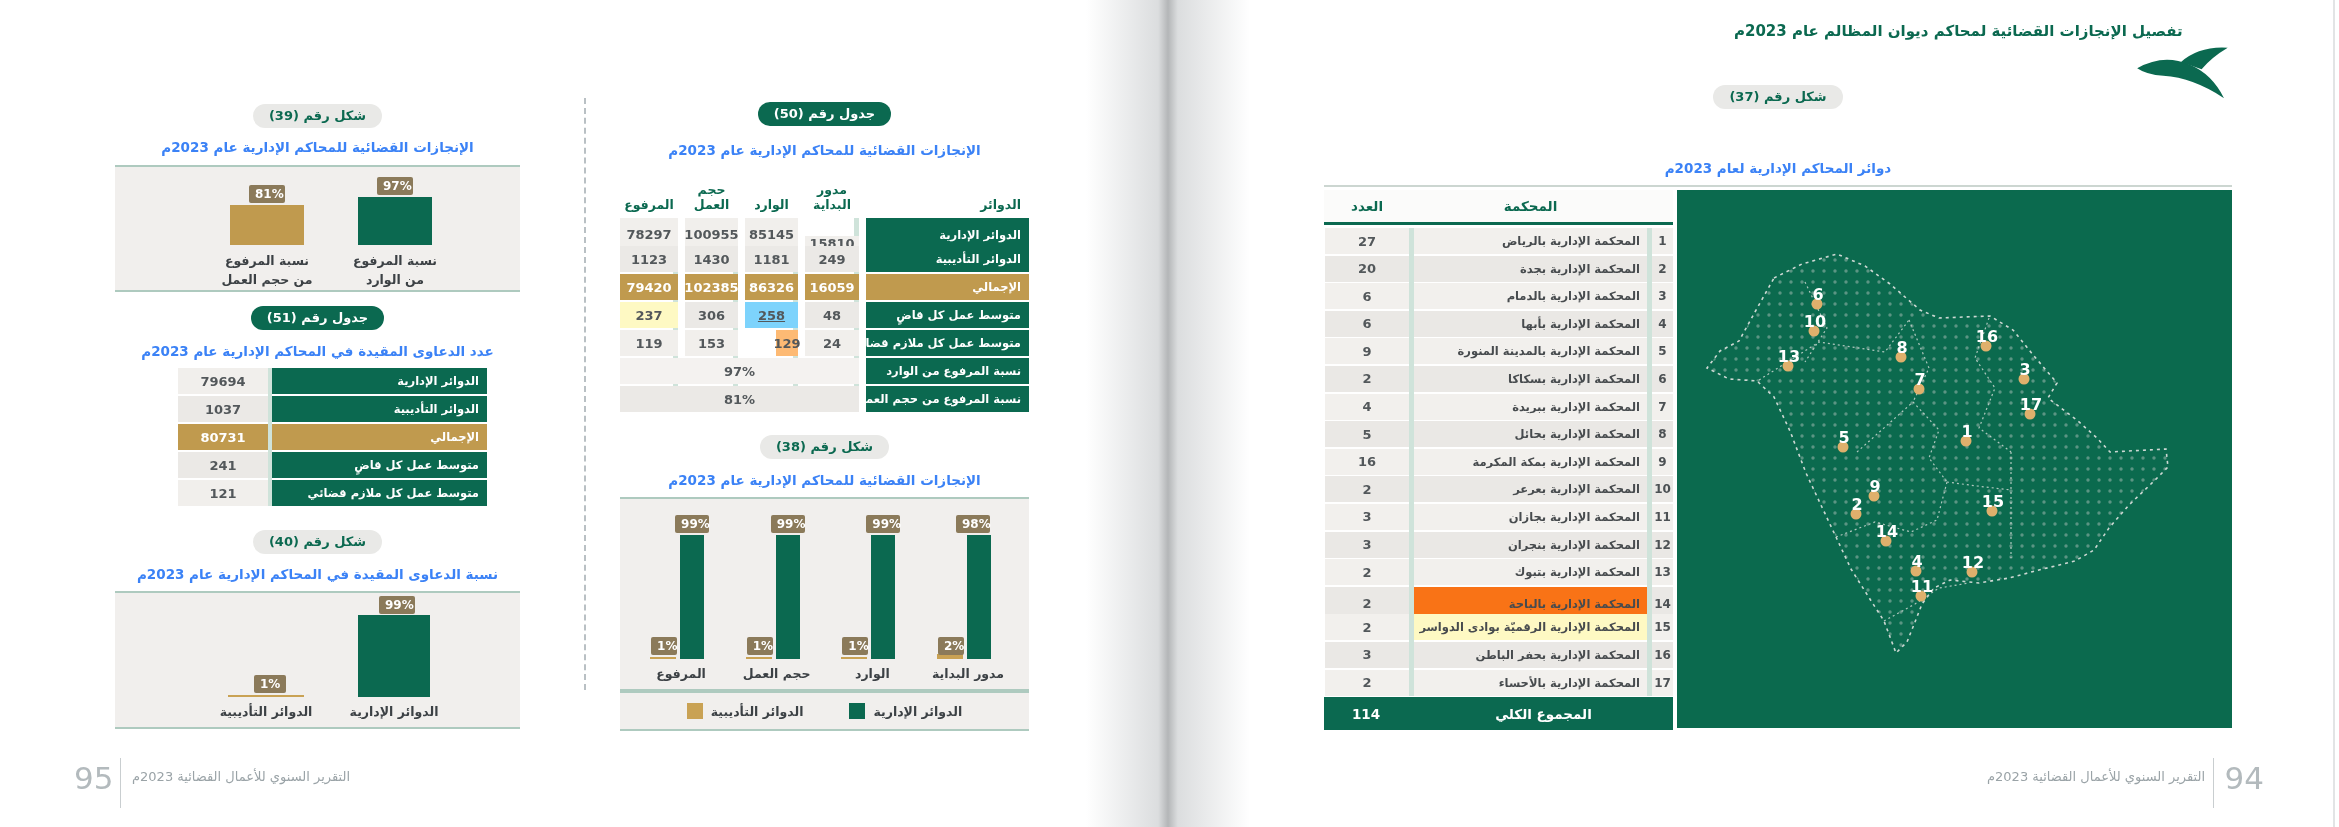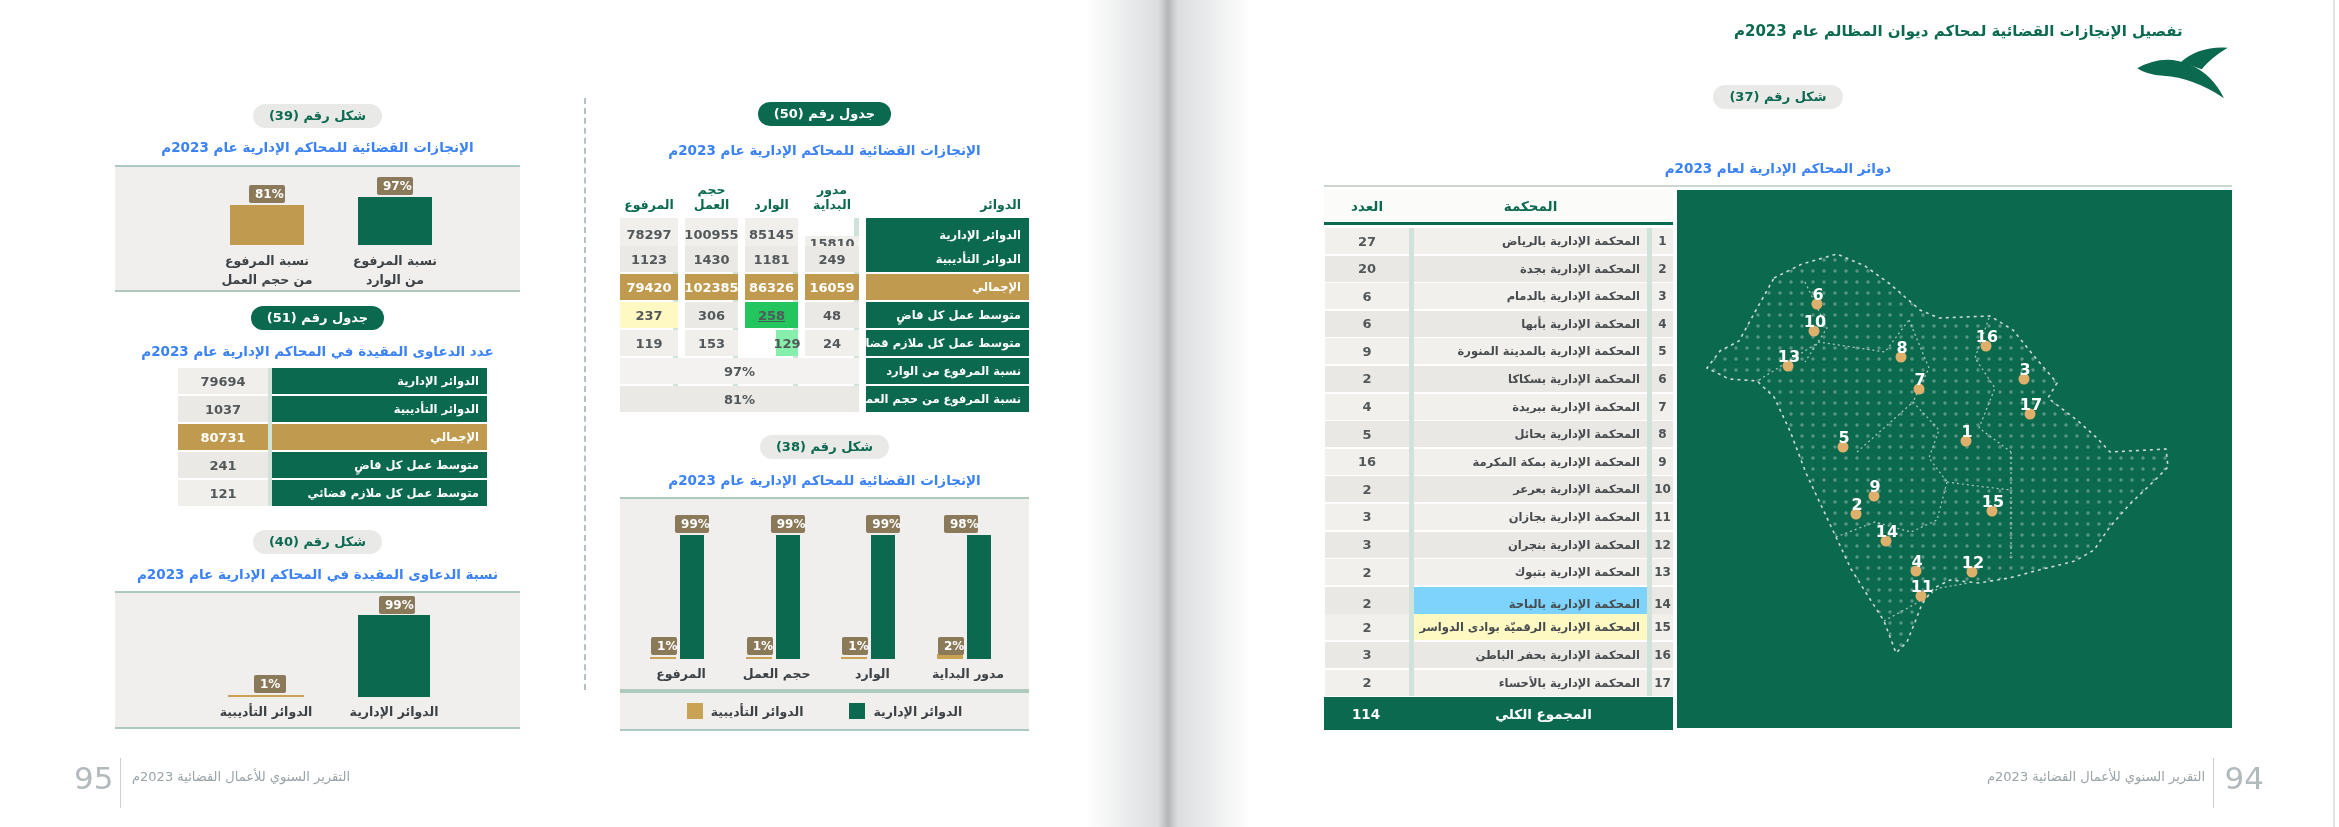--- a/index.html
+++ b/index.html
@@ -158,28 +158,28 @@
         <div style="position: relative; height: 26px; margin-bottom: 2px; display: grid; grid-template-columns: 163px 54px 53px 53px 58px; column-gap: 7px; direction: rtl;">
           <div class="gcell" style="background: rgb(192, 154, 78);">الإجمالي</div>
           <div dir="ltr" class="vcell" style="background: rgb(192, 154, 78); color: rgb(255, 255, 255);">16059</div>
           <div dir="ltr" class="vcell" style="background: rgb(192, 154, 78); color: rgb(255, 255, 255);">86326</div>
           <div dir="ltr" class="vcell" style="background: rgb(192, 154, 78); color: rgb(255, 255, 255);">102385</div>
           <div dir="ltr" class="vcell" style="background: rgb(192, 154, 78); color: rgb(255, 255, 255);">79420</div>
         </div>
         <div style="position: relative; height: 26px; margin-bottom: 2px; display: grid; grid-template-columns: 163px 54px 53px 53px 58px; column-gap: 7px; direction: rtl;">
           <div class="gcell">متوسط عمل كل قاضٍ</div>
           <div dir="ltr" class="vcell" style="background: rgb(235, 233, 230);">48</div>
-          <div dir="ltr" class="vcell" style="background: #22c55e; text-decoration: underline;">258</div>
+          <div dir="ltr" class="vcell" style="background: #7dd3fc; text-decoration: underline;">258</div>
           <div dir="ltr" class="vcell" style="background: rgb(235, 233, 230);">306</div>
           <div dir="ltr" class="vcell" style="background: #fef9c3;">237</div>
         </div>
         <div style="position: relative; height: 26px; margin-bottom: 2px; display: grid; grid-template-columns: 163px 54px 53px 53px 58px; column-gap: 7px; direction: rtl;">
           <div class="gcell">متوسط عمل كل ملازم قضائي</div>
           <div dir="ltr" class="vcell" style="background: rgb(241, 239, 236);">24</div>
-          <div dir="ltr" class="vcell" style="background: #86efac; margin-left: 31px;">129</div>
+          <div dir="ltr" class="vcell" style="background: #fdba74; margin-left: 31px;">129</div>
           <div dir="ltr" class="vcell" style="background: rgb(241, 239, 236);">153</div>
           <div dir="ltr" class="vcell" style="background: rgb(241, 239, 236);">119</div>
         </div>
         <div style="position: relative; height: 26px; margin-bottom: 2px; display: grid; grid-template-columns: 163px 239px; column-gap: 7px; direction: rtl; z-index: 1;">
           <div class="gcell">نسبة المرفوع من الوارد</div>
           <div dir="ltr" class="vcell" style="background: rgb(244, 242, 240);">97%</div>
         </div>
         <div style="position: relative; height: 26px; margin-bottom: 2px; display: grid; grid-template-columns: 163px 239px; column-gap: 7px; direction: rtl; z-index: 1;">
           <div class="gcell">نسبة المرفوع من حجم العمل</div>
           <div dir="ltr" class="vcell" style="background: rgb(235, 233, 230);">81%</div>
@@ -188,21 +188,21 @@
     </div>
 
   <div class="abs" style="left:620px;top:435px;width:409px;text-align:center;">
     <span class="pill pill-light">شكل رقم (38)</span>
   </div>
   <div class="abs fig-title" style="left:620px;top:472px;width:409px;">الإنجازات القضائية للمحاكم الإدارية عام 2023م</div>
   <div class="abs panel" style="left:620px;top:497px;width:409px;height:190px;">
     <div id="fig38-groups" style="position:absolute;left:30px;right:30px;top:0;bottom:0;display:flex;flex-direction:row;justify-content:space-between;direction:rtl;">
         <div style="position: relative; width: 62px; height: 100%;">
           <div style="position: absolute; right: 8px; top: 36px; width: 24px; height: 124px; background: rgb(11, 105, 80);"></div>
-          <div dir="ltr" class="vbox" style="position: absolute; right: 21px; top: 16px; width: 22px; text-align: center;">98%</div>
+          <div dir="ltr" class="vbox" style="position: absolute; right: 9px; top: 16px; width: 22px; text-align: center;">98%</div>
           <div style="position: absolute; left: 0px; top: 155px; width: 26px; height: 5px; background: rgb(201, 162, 84);"></div>
           <div dir="ltr" class="vbox" style="position: absolute; left: 1px; top: 138px; width: 14px; text-align: center;">2%</div>
           <div class="barlabel" style="position: absolute; left: -24px; top: 166px; width: 110px;">مدور البداية</div>
         </div>
         <div style="position: relative; width: 62px; height: 100%;">
           <div style="position: absolute; right: 8px; top: 36px; width: 24px; height: 124px; background: rgb(11, 105, 80);"></div>
           <div dir="ltr" class="vbox" style="position: absolute; right: 3px; top: 16px; width: 22px; text-align: center;">99%</div>
           <div style="position: absolute; left: 0px; top: 158px; width: 26px; height: 2px; background: rgb(201, 162, 84);"></div>
           <div dir="ltr" class="vbox" style="position: absolute; left: 1px; top: 138px; width: 14px; text-align: center;">1%</div>
           <div class="barlabel" style="position: absolute; left: -24px; top: 166px; width: 110px;">الوارد</div>
@@ -311,21 +311,21 @@
           <div style="background: rgb(234, 232, 229); display: flex; align-items: center; justify-content: flex-start; padding: 0px 7px; font-size: 11.5px; font-weight: 600; color: rgb(71, 75, 78); white-space: nowrap; overflow: hidden;">المحكمة الإدارية بنجران</div>
           <div dir="ltr" style="background: rgb(234, 232, 229); display: flex; align-items: center; justify-content: center; font-size: 13px; font-weight: 600; color: rgb(83, 88, 91);">3</div>
         </div>
         <div style="position: relative; height: 26px; margin-bottom: 1.6px; display: grid; grid-template-columns: 21px 233px 84px; column-gap: 5px; direction: rtl;">
           <div dir="ltr" style="background: rgb(242, 240, 237); display: flex; align-items: center; justify-content: center; font-size: 12px; font-weight: bold; color: rgb(76, 81, 84);">13</div>
           <div style="background: rgb(242, 240, 237); display: flex; align-items: center; justify-content: flex-start; padding: 0px 7px; font-size: 11.5px; font-weight: 600; color: rgb(71, 75, 78); white-space: nowrap; overflow: hidden;">المحكمة الإدارية بتبوك</div>
           <div dir="ltr" style="background: rgb(242, 240, 237); display: flex; align-items: center; justify-content: center; font-size: 13px; font-weight: 600; color: rgb(83, 88, 91);">2</div>
         </div>
         <div style="position: relative; height: 26px; margin-bottom: 1.6px; display: grid; grid-template-columns: 21px 233px 84px; column-gap: 5px; direction: rtl;">
           <div dir="ltr" style="background: rgb(234, 232, 229); display: flex; align-items: center; justify-content: center; font-size: 12px; font-weight: bold; color: rgb(76, 81, 84);">14</div>
-          <div style="background: #7dd3fc; display: flex; align-items: center; justify-content: flex-start; padding: 17px 7px; font-size: 11.5px; font-weight: 600; color: rgb(71, 75, 78); white-space: nowrap; overflow: hidden;">المحكمة الإدارية بالباحة</div>
+          <div style="background: #f97316; display: flex; align-items: center; justify-content: flex-start; padding: 17px 7px; font-size: 11.5px; font-weight: 600; color: rgb(71, 75, 78); white-space: nowrap; overflow: hidden;">المحكمة الإدارية بالباحة</div>
           <div dir="ltr" style="background: rgb(234, 232, 229); display: flex; align-items: center; justify-content: center; font-size: 13px; font-weight: 600; color: rgb(83, 88, 91);">2</div>
         </div>
         <div style="position: relative; height: 26px; margin-bottom: 1.6px; display: grid; grid-template-columns: 21px 233px 84px; column-gap: 5px; direction: rtl;">
           <div dir="ltr" style="background: rgb(242, 240, 237); display: flex; align-items: center; justify-content: center; font-size: 12px; font-weight: bold; color: rgb(76, 81, 84);">15</div>
           <div style="background: #fef9c3; display: flex; align-items: center; justify-content: flex-start; padding: 0px 7px; font-size: 11.5px; font-weight: 600; color: rgb(71, 75, 78); white-space: nowrap; overflow: hidden;">المحكمة الإدارية الرقميّة بوادى الدواسر</div>
           <div dir="ltr" style="background: rgb(242, 240, 237); display: flex; align-items: center; justify-content: center; font-size: 13px; font-weight: 600; color: rgb(83, 88, 91);">2</div>
         </div>
         <div style="position: relative; height: 26px; margin-bottom: 1.6px; display: grid; grid-template-columns: 21px 233px 84px; column-gap: 5px; direction: rtl;">
           <div dir="ltr" style="background: rgb(234, 232, 229); display: flex; align-items: center; justify-content: center; font-size: 12px; font-weight: bold; color: rgb(76, 81, 84);">16</div>
           <div style="background: rgb(234, 232, 229); display: flex; align-items: center; justify-content: flex-start; padding: 0px 7px; font-size: 11.5px; font-weight: 600; color: rgb(71, 75, 78); white-space: nowrap; overflow: hidden;">المحكمة الإدارية بحفر الباطن</div>

